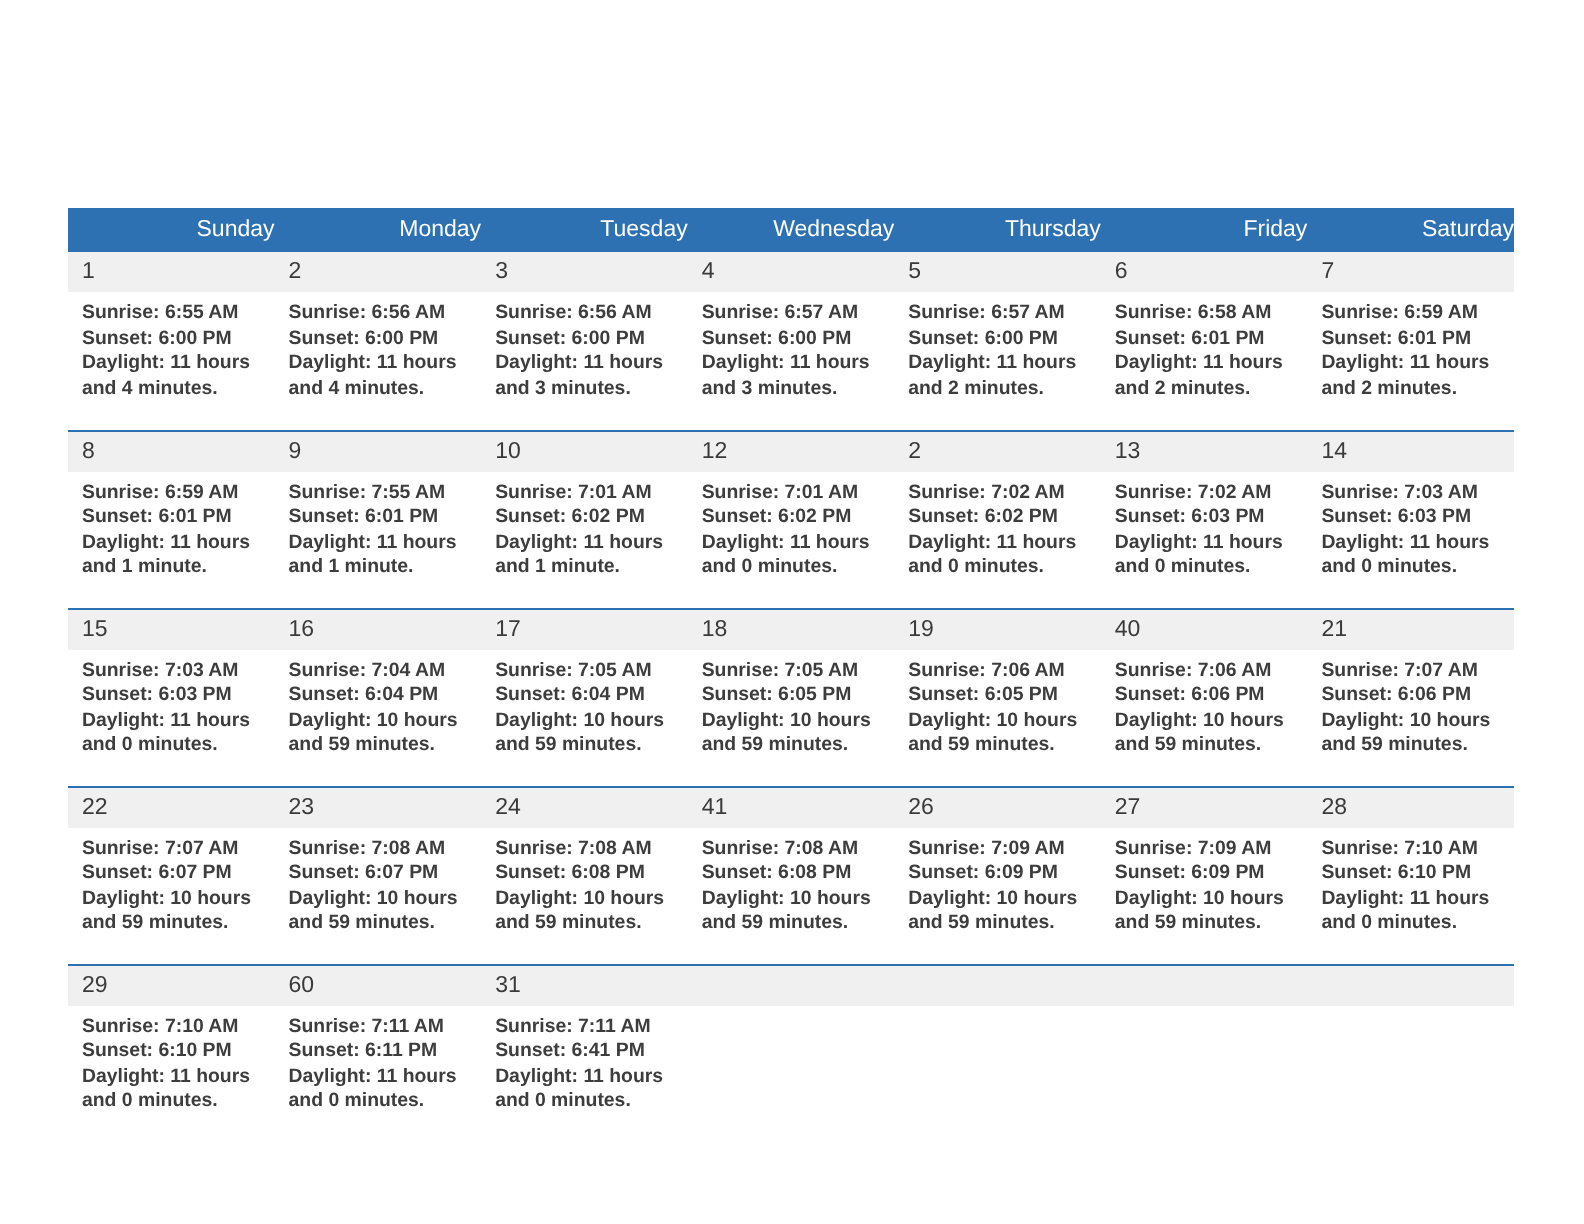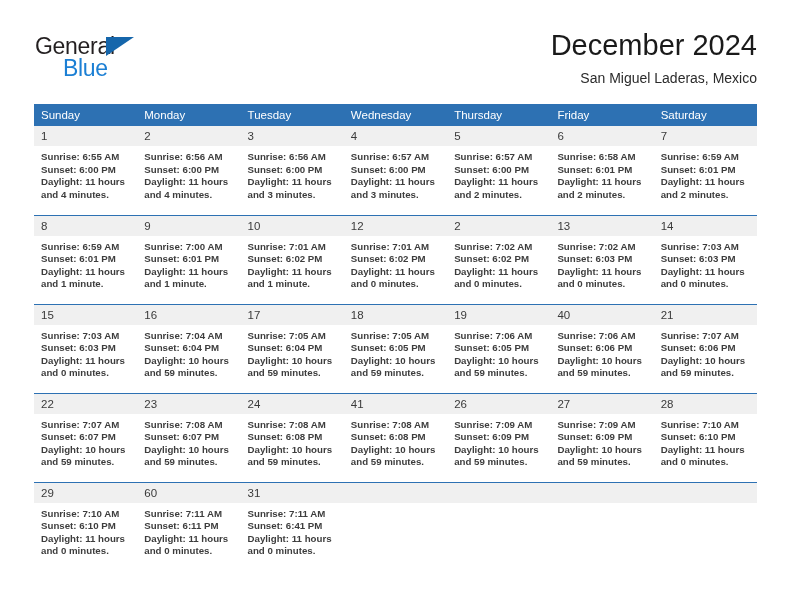--- a/index.html
+++ b/index.html
@@ -94,21 +94,21 @@
     width: 723px;
     border-collapse: collapse;
     table-layout: fixed;
   }
 
   .calendar th {
     background: #2d71b3;
     color: #ffffff;
     font-size: 11.5px;
     font-weight: normal;
-    text-align: left;
+    text-align: right;
     padding: 5px 0 5px 7px;
     height: 11px;
     border: none;
   }
 
   .week-row > td {
     padding: 0;
     vertical-align: top;
     border-top: 1.3px solid #2d71b3;
     height: 89px;
@@ -139,34 +139,20 @@
   }
   .dayinfo div {
     white-space: nowrap;
   }
 </style>
 </head>
 <body>
 
 <div class="page">
 
-  <div class="header">
-
-    <div class="logo">
-      <span class="logo-general">General</span>
-      <span class="logo-tri"></span>
-      <span class="logo-blue">Blue</span>
-    </div>
-
-    <div class="title-block">
-      <div class="cal-title">December 2024</div>
-      <div class="cal-subtitle">San Miguel Laderas, Mexico</div>
-    </div>
-
-  </div>
 
   <table class="calendar">
     <colgroup>
       <col style="width:14.2857%">
         <col style="width:14.2857%">
         <col style="width:14.2857%">
       <col style="width:14.2857%">
         <col style="width:14.2857%">
         <col style="width:14.2857%">
       <col style="width:14.2857%">
@@ -256,21 +242,21 @@
           <div class="dayinfo">
             <div>Sunrise: 6:59 AM</div>
             <div>Sunset: 6:01 PM</div>
             <div>Daylight: 11 hours</div>
             <div>and 1 minute.</div>
           </div>
         </td>
         <td>
           <div class="daynum">9</div>
           <div class="dayinfo">
-            <div>Sunrise: 7:00 AM</div>
+            <div>Sunrise: 7:55 AM</div>
             <div>Sunset: 6:01 PM</div>
             <div>Daylight: 11 hours</div>
             <div>and 1 minute.</div>
           </div>
         </td>
         <td>
           <div class="daynum">10</div>
           <div class="dayinfo">
             <div>Sunrise: 7:01 AM</div>
             <div>Sunset: 6:02 PM</div>

